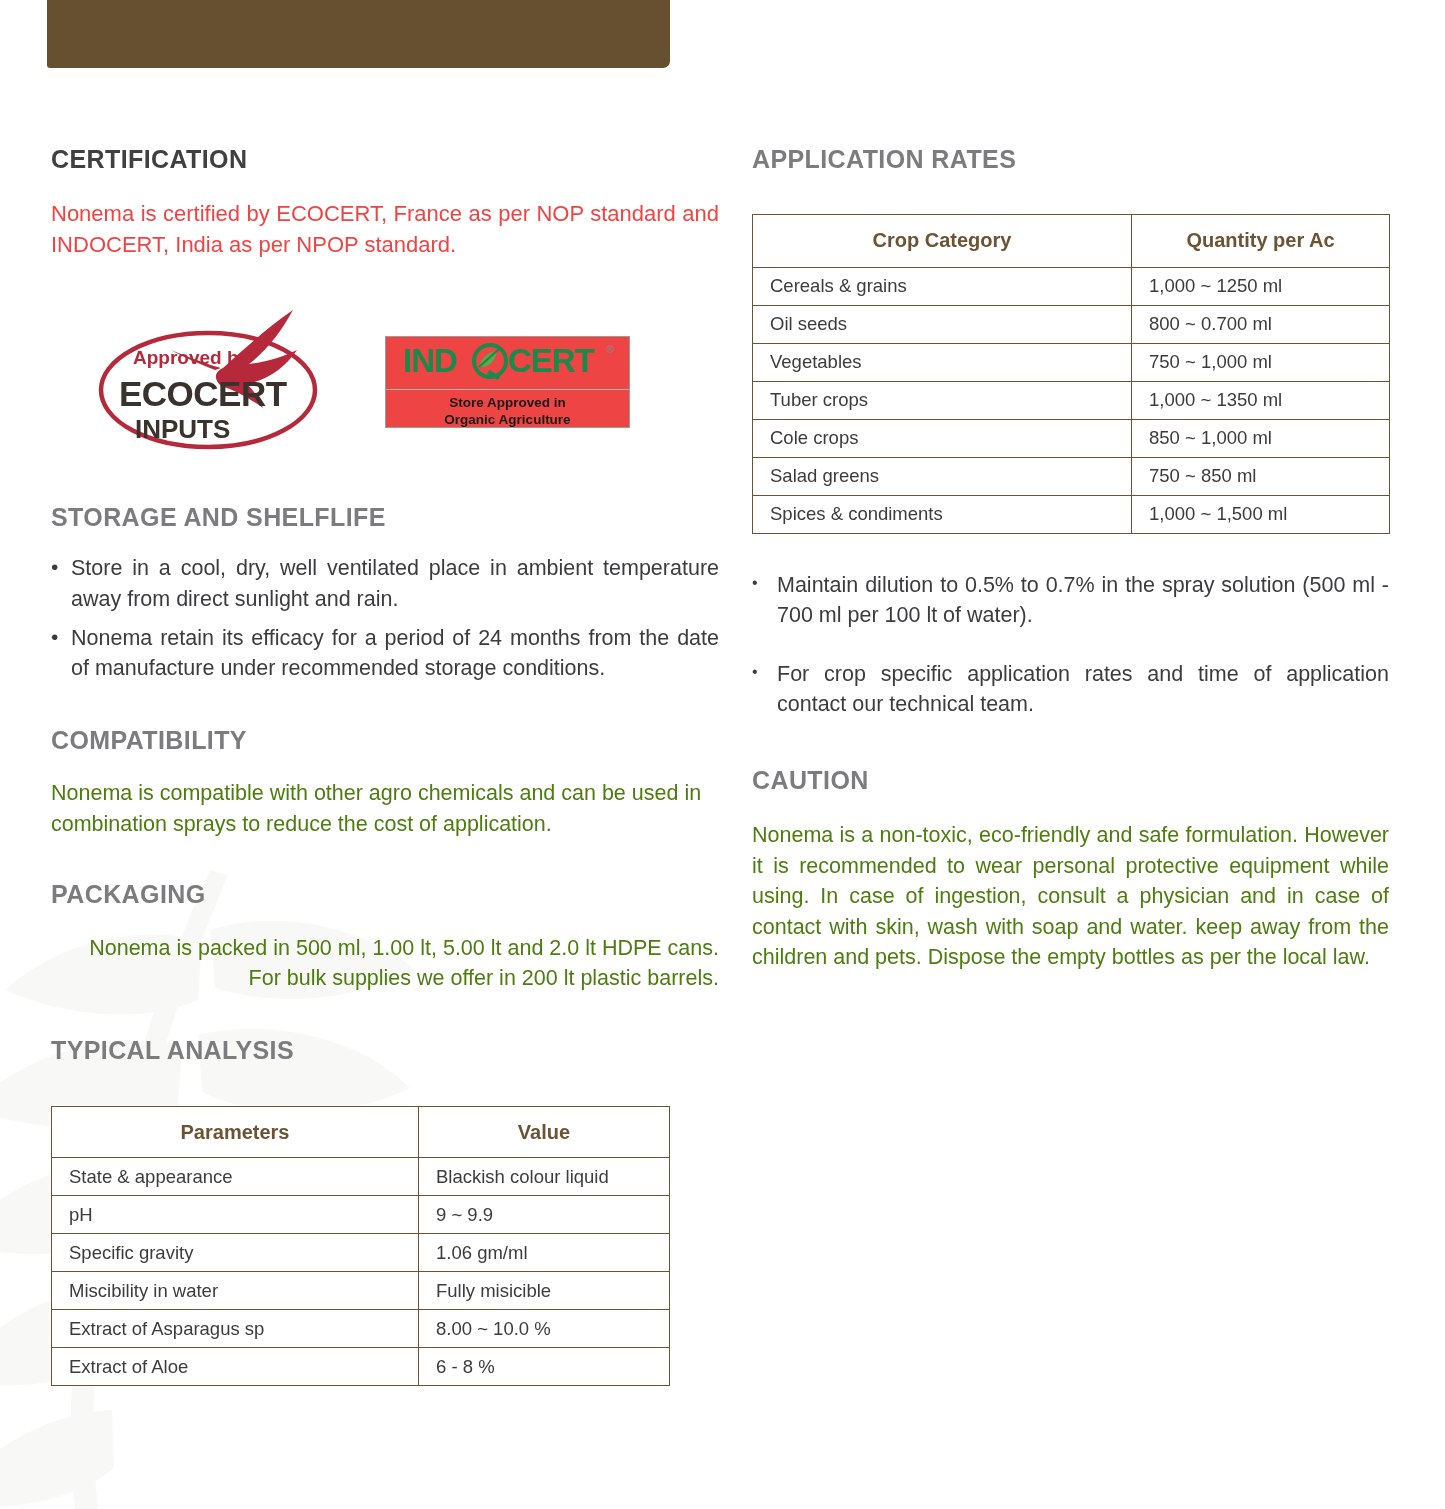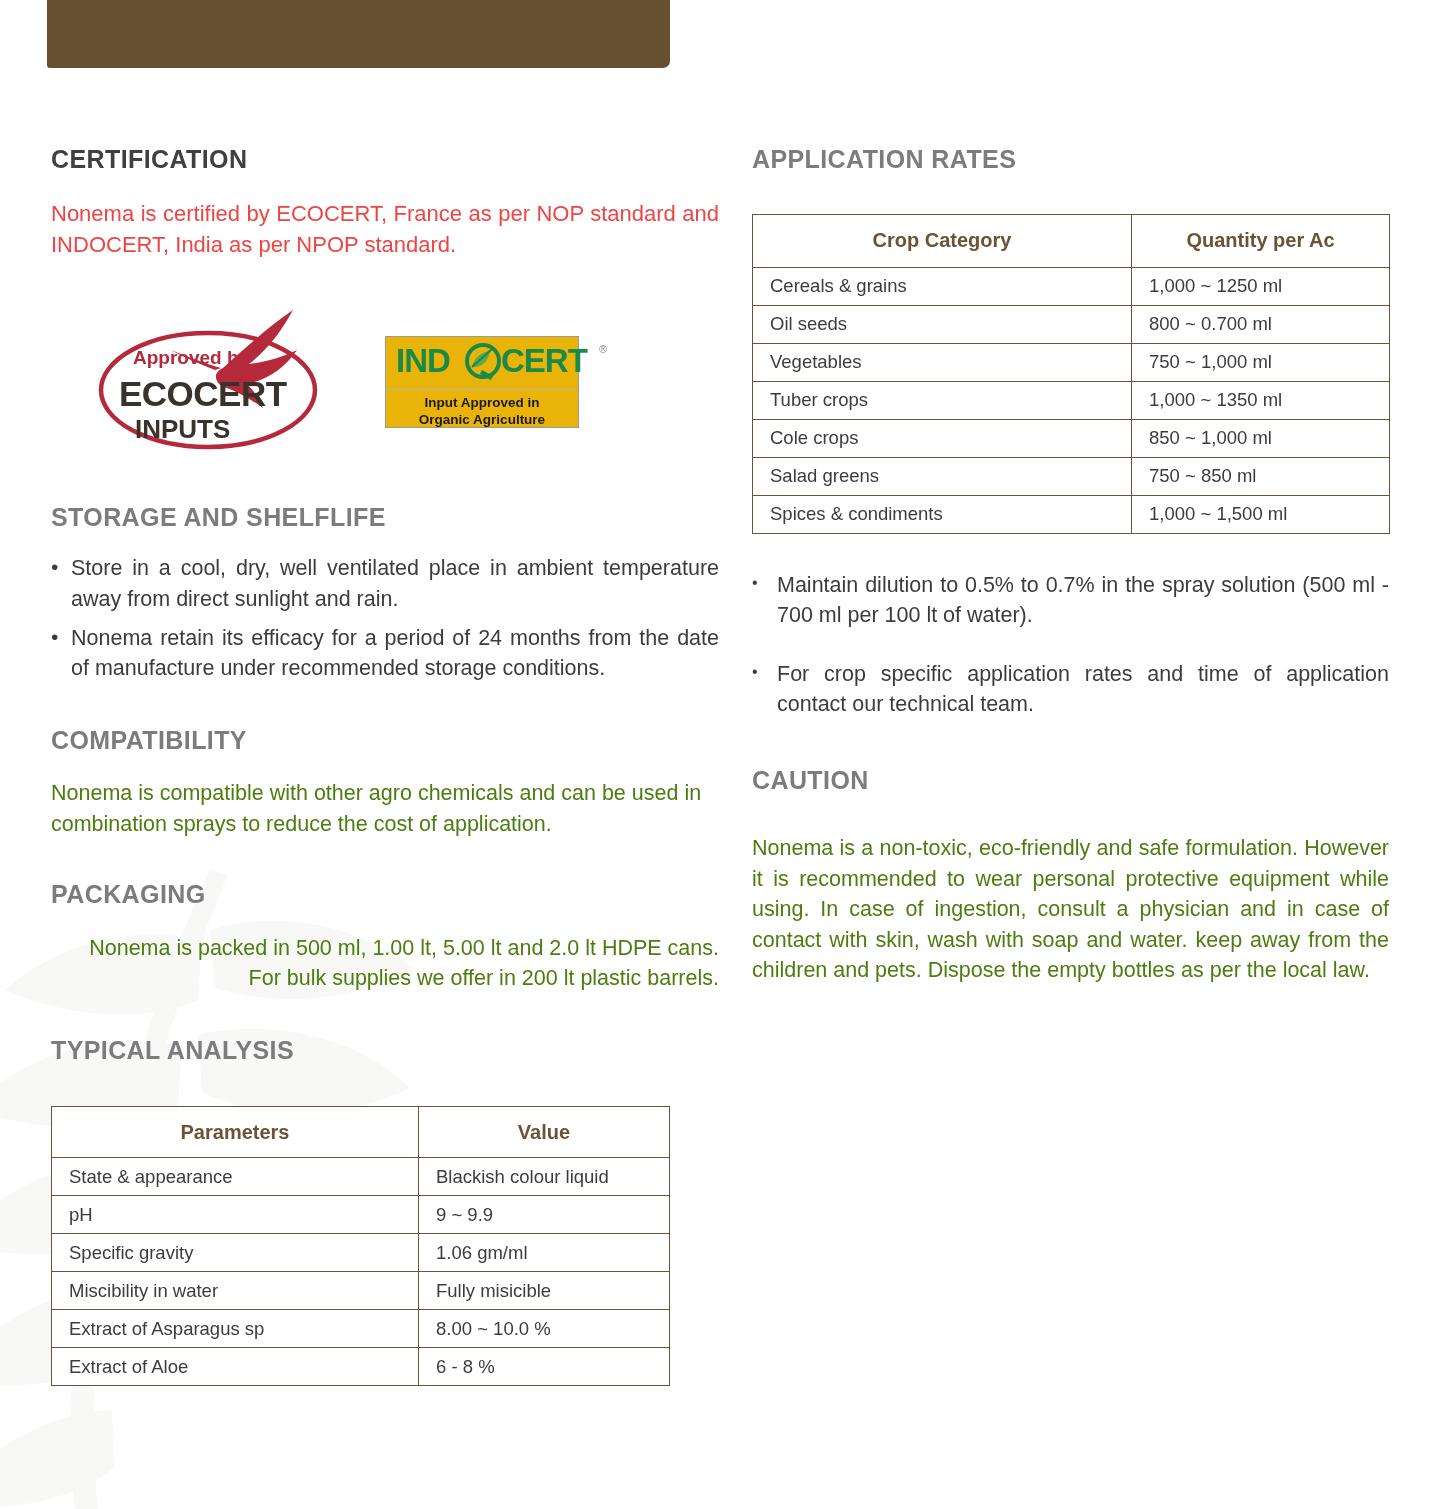--- a/index.html
+++ b/index.html
@@ -122,24 +122,24 @@
     position: absolute;
     left: 44px;
     top: 0;
     width: 245px;
     height: 150px;
   }
   .indocert-logo {
     position: absolute;
     left: 334px;
     top: 30px;
-    width: 194px;
+    width: 245px;
     height: 92px;
     border: 1.5px solid #9b9b9b;
-    background: #eab308;
+    background: #ef4444;
     box-sizing: border-box;
   }
   .indocert-top {
     height: 52px;
     border-bottom: 1.5px solid #b4b4b4;
     position: relative;
   }
   .indocert-wordmark {
     position: absolute;
     left: 0; right: 0; top: 50%;
@@ -238,21 +238,21 @@
             <circle cx="97" cy="22" r="16" fill="none" stroke="#1a8a4a" stroke-width="4"></circle>
             <path d="M104 12 C96 13 88 18 86 28 C94 29 102 24 104 12 Z" fill="#5fa84b"></path>
             <path d="M86 28 L106 10" stroke="#1a8a4a" stroke-width="2.2" fill="none"></path>
             <path d="M95 33 L106 39" stroke="#1a8a4a" stroke-width="4.5" fill="none"></path>
             <text x="115" y="33" font-family="'Liberation Sans',sans-serif" font-size="33" font-weight="700" letter-spacing="-1" fill="#1a8a4a">CERT</text>
             <text x="213" y="14" font-family="'Liberation Sans',sans-serif" font-size="11" fill="#8a8a8a">®</text>
           </svg>
         </div>
       </div>
       <div class="indocert-bottom">
-        <div>Input Approved in</div>
+        <div>Store Approved in</div>
         <div>Organic Agriculture</div>
       </div>
     </div>
   </div>
 
   <h2 class="sec" style="margin-top:48px;">STORAGE AND SHELFLIFE</h2>
 
   <ul class="bullets" style="margin-top:22px;">
     <li>Store in  a  cool, dry, well ventilated   place in  ambient temperature away from direct sunlight and rain.</li>
     <li style="margin-top:8px;">Nonema retain its efficacy for a period of 24 months from the date of manufacture  under  recommended  storage conditions.</li>
@@ -355,14 +355,14 @@
     </tbody>
   </table>
 
   <ul class="bullets spaced" style="margin-top:36px;">
     <li>Maintain dilution to 0.5% to 0.7% in the spray solution (500 ml - 700 ml per 100 lt of water).</li>
     <li style="margin-top:28px;">For  crop  specific  application  rates  and  time  of application contact our technical team.</li>
   </ul>
 
   <h2 class="sec" style="margin-top:47px;">CAUTION</h2>
 
-  <p class="body" style="margin-top:39px;">Nonema is a non-toxic, eco-friendly  and  safe formulation. However it is   recommended  to  wear personal protective equipment    while  using. In  case of  ingestion, consult a physician and in case of contact with skin, wash with soap and water. keep away from the children and pets. Dispose the empty bottles as per the local law.</p>
+  <p class="body" style="margin-top:26px;">Nonema is a non-toxic, eco-friendly  and  safe formulation. However it is   recommended  to  wear personal protective equipment    while  using. In  case of  ingestion, consult a physician and in case of contact with skin, wash with soap and water. keep away from the children and pets. Dispose the empty bottles as per the local law.</p>
 </div>
 
 </body></html>

